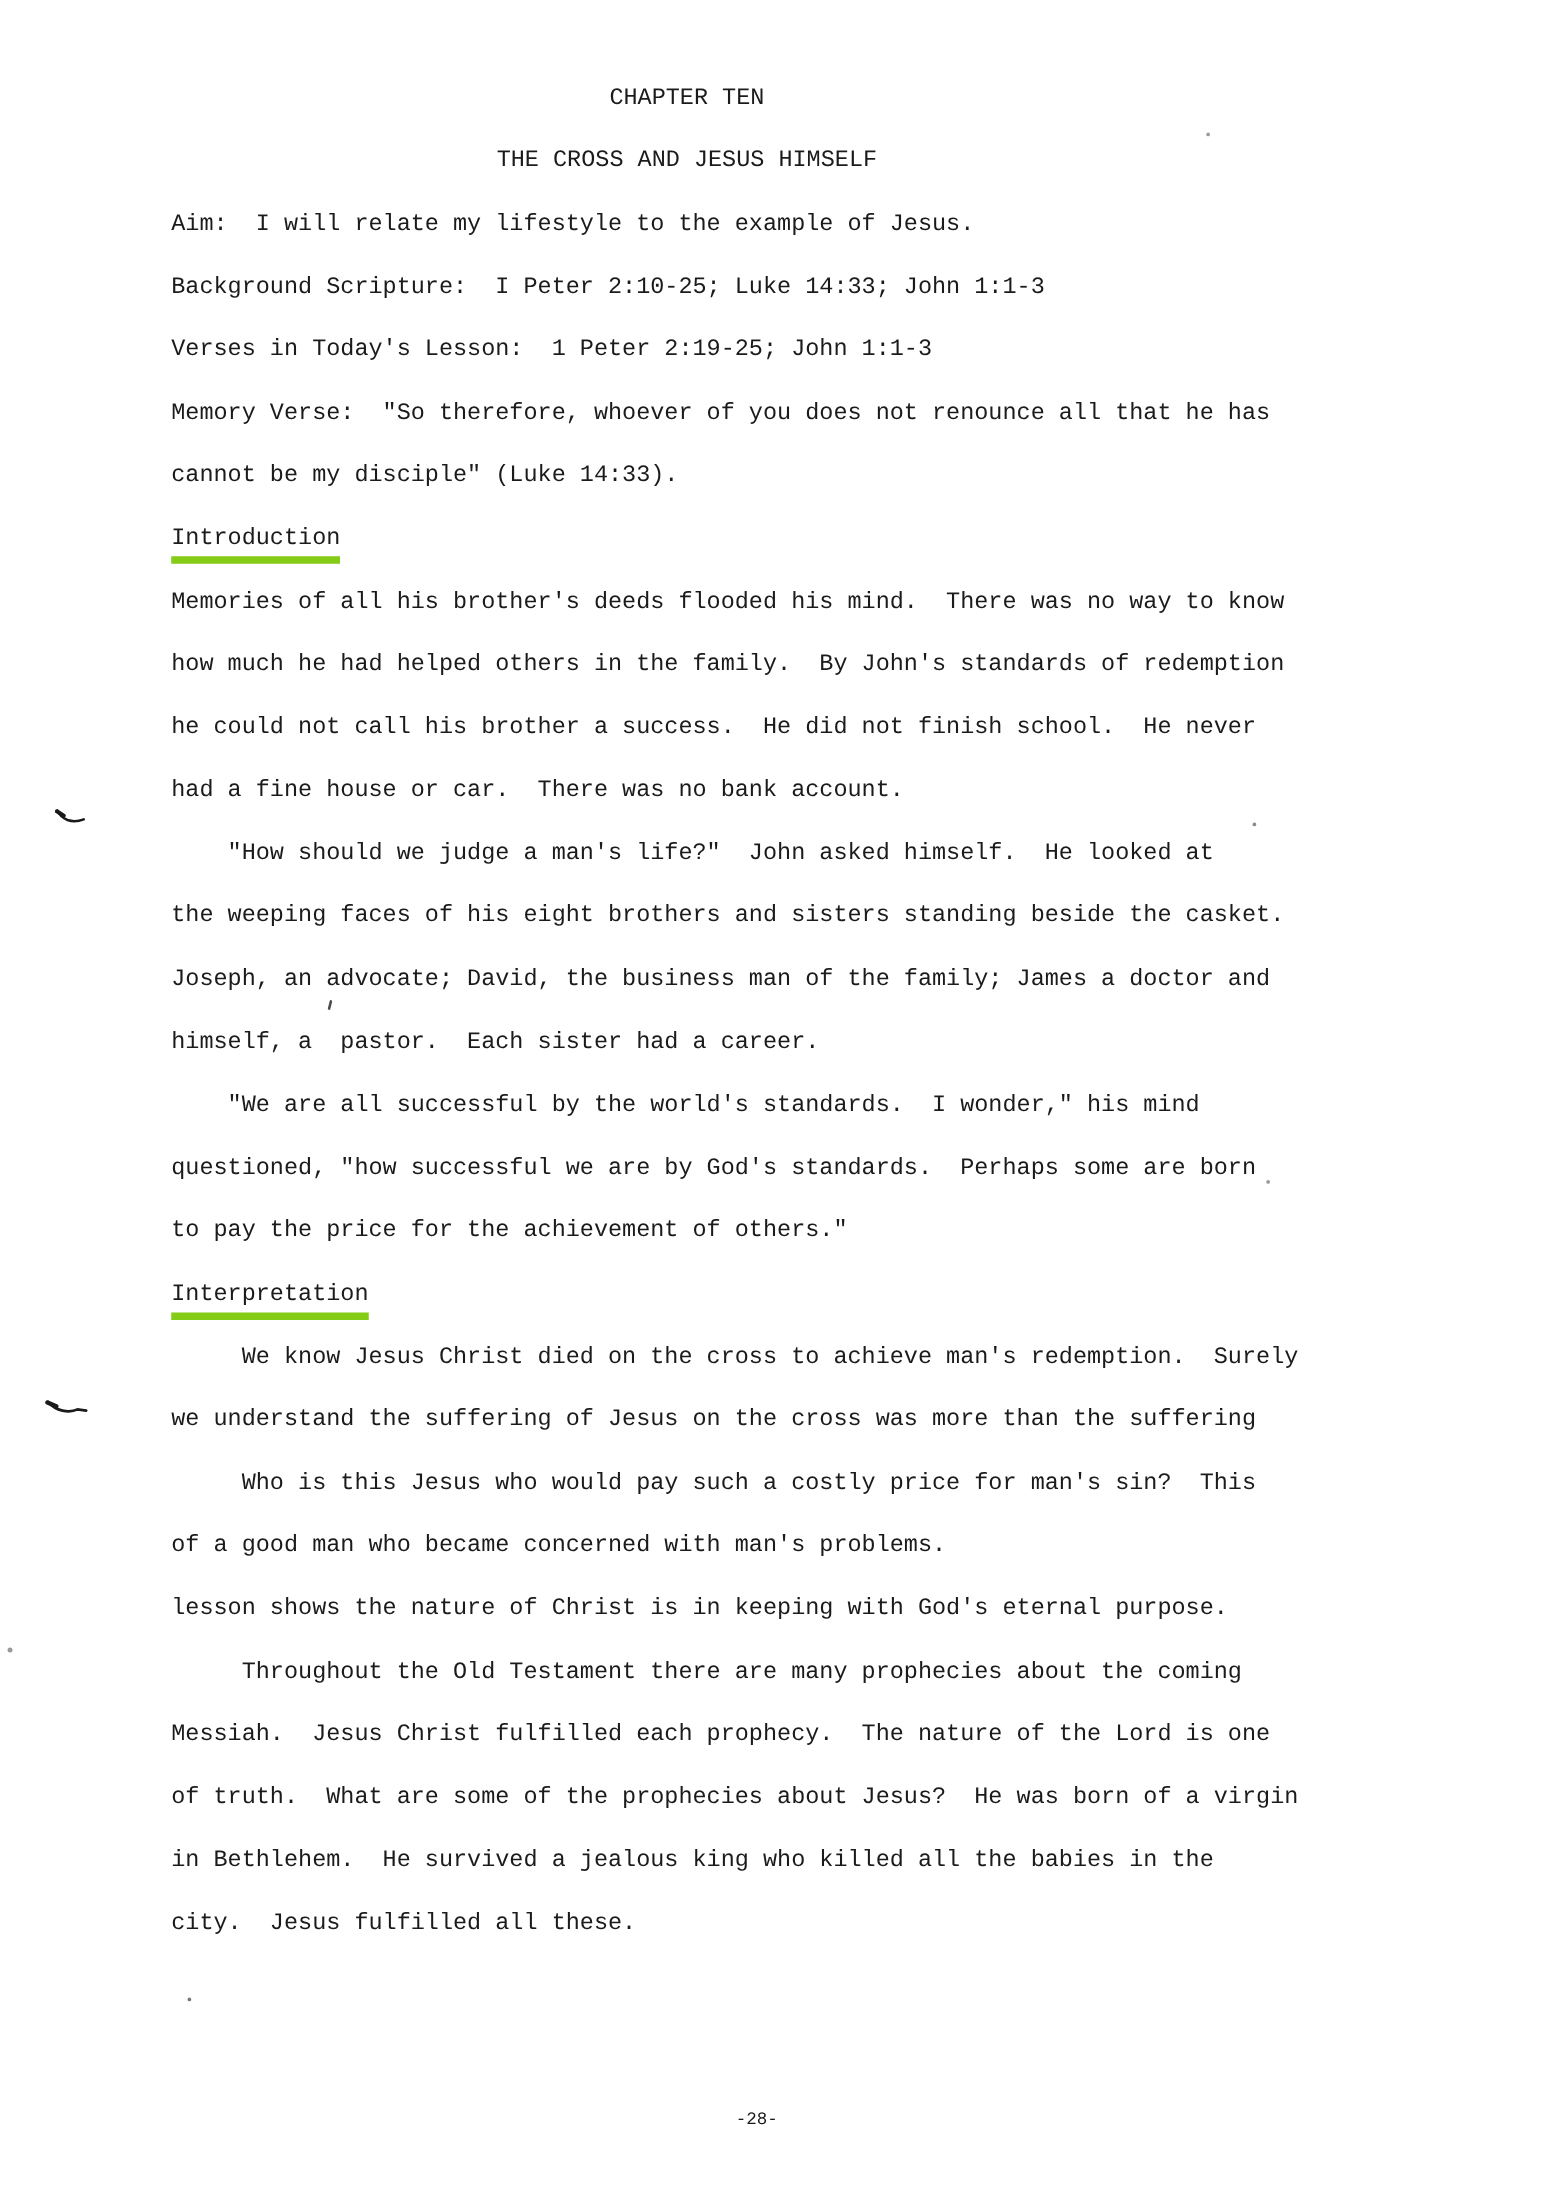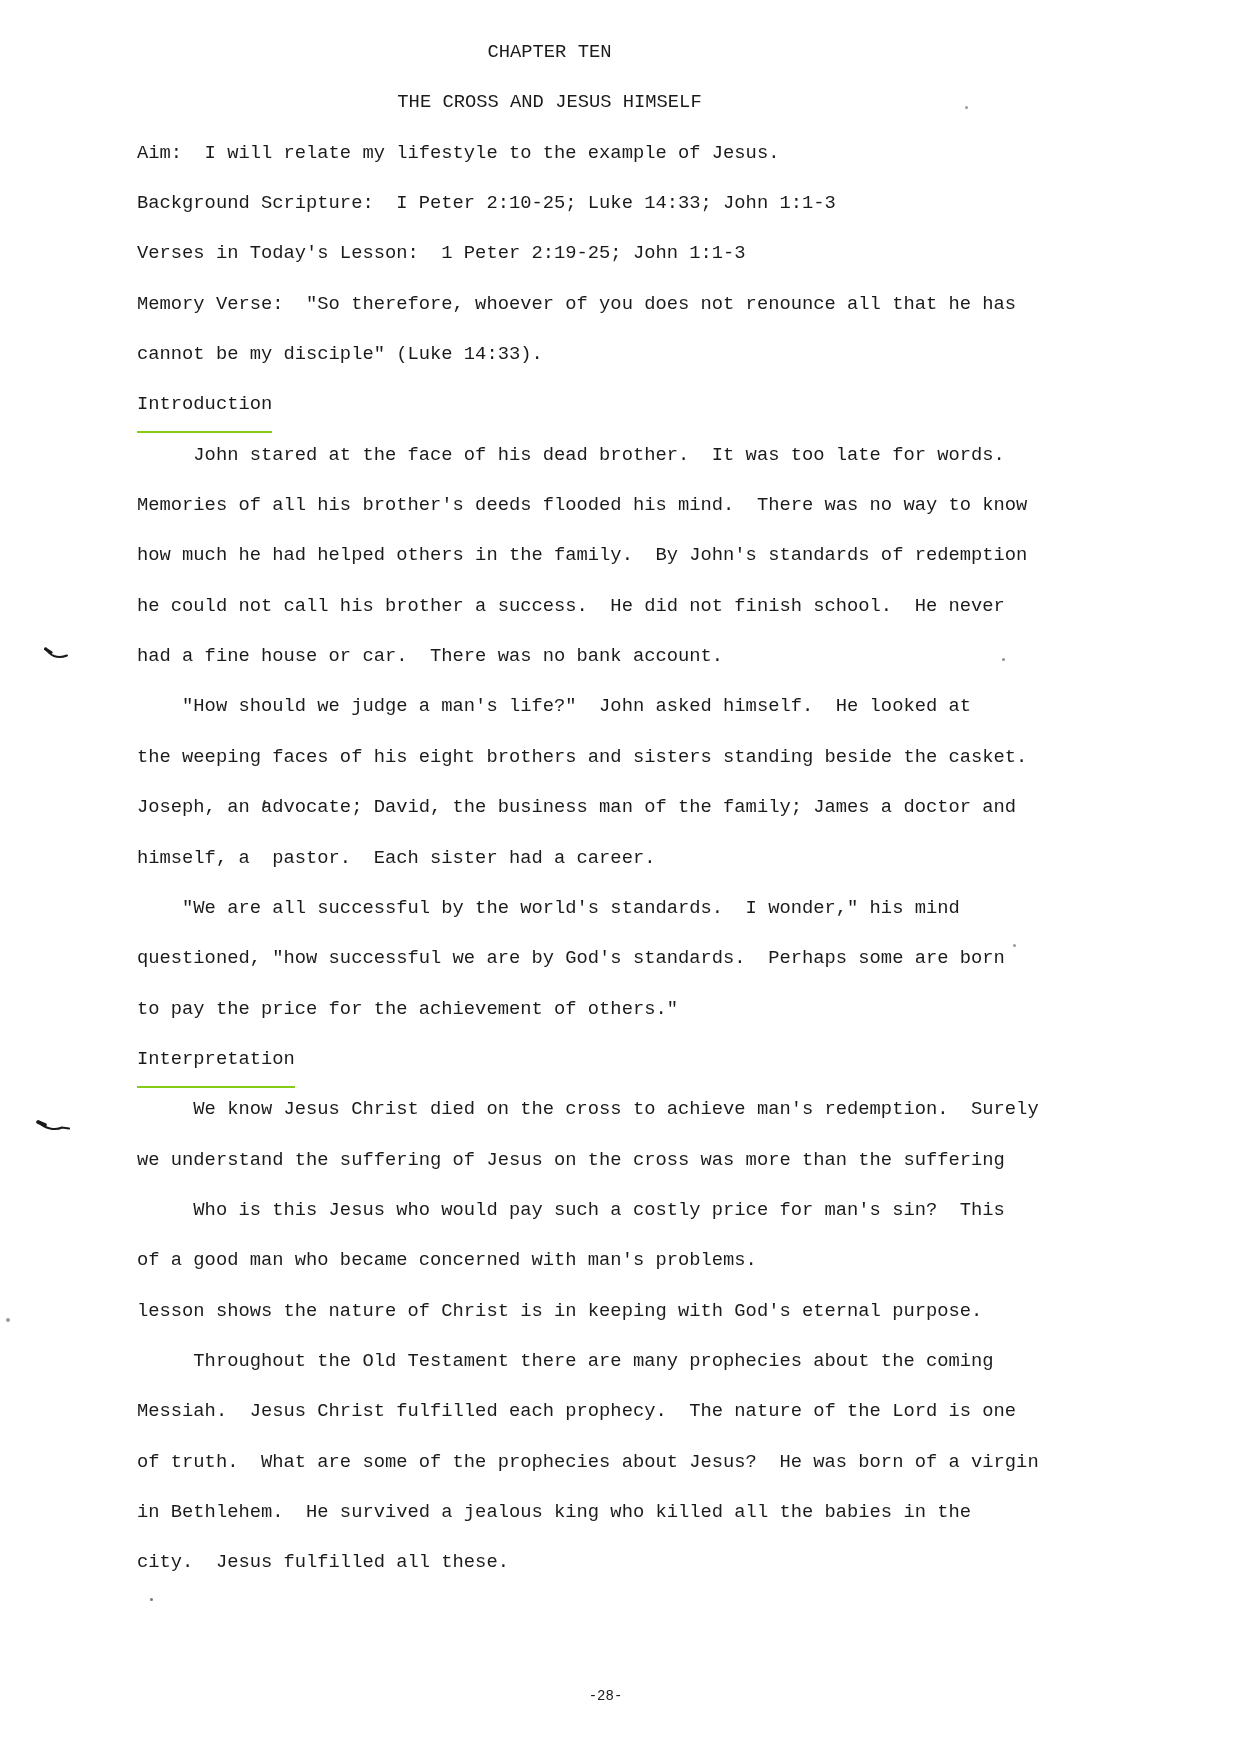--- a/index.html
+++ b/index.html
@@ -12,38 +12,38 @@
     width: 1240px;
     height: 1753px;
     background: #ffffff;
     overflow: hidden;
     font-family: "Liberation Mono", "DejaVu Sans Mono", monospace;
     color: #1b1b1b;
   }
   .typed {
     position: absolute;
     left: 137px;
-    top: 27px;
+    top: 53px;
     width: 905px;
     font-size: 18.8px;
   }
   .line {
     height: 50.35px;
     line-height: 50.35px;
     white-space: pre;
   }
   .center {
     text-align: center;
     transform: translateX(-40px);
   }
   .u {
     display: inline-block;
     line-height: 26px;
-    padding-bottom: 14px;
-    border-bottom: 2px solid #84cc16;
+    padding-bottom: 2px;
+    border-bottom: 6px solid #84cc16;
   }
   .page-number {
     position: absolute;
     left: 137px;
     top: 1671px;
     width: 905px;
     height: 50px;
     line-height: 50px;
     text-align: center;
     transform: translateX(16px);
@@ -86,21 +86,20 @@
     <div class="line center">THE CROSS AND JESUS HIMSELF</div>
 
     <div class="line">Aim:  I will relate my lifestyle to the example of Jesus.</div>
     <div class="line">Background Scripture:  I Peter 2:10-25; Luke 14:33; John 1:1-3</div>
     <div class="line">Verses in Today's Lesson:  1 Peter 2:19-25; John 1:1-3</div>
     <div class="line">Memory Verse:  "So therefore, whoever of you does not renounce all that he has</div>
     <div class="line">cannot be my disciple" (Luke 14:33).</div>
 
 
     <div class="line"><span class="u">Introduction</span></div>
-    <div class="line">     John stared at the face of his dead brother.  It was too late for words.</div>
     <div class="line">Memories of all his brother's deeds flooded his mind.  There was no way to know</div>
     <div class="line">how much he had helped others in the family.  By John's standards of redemption</div>
     <div class="line">he could not call his brother a success.  He did not finish school.  He never</div>
     <div class="line">had a fine house or car.  There was no bank account.</div>
     <div class="line">    "How should we judge a man's life?"  John asked himself.  He looked at</div>
     <div class="line">the weeping faces of his eight brothers and sisters standing beside the casket.</div>
     <div class="line">Joseph, an advocate; David, the business man of the family; James a doctor and</div>
     <div class="line">himself, a  pastor.  Each sister had a career.</div>
     <div class="line">    "We are all successful by the world's standards.  I wonder," his mind</div>
     <div class="line">questioned, "how successful we are by God's standards.  Perhaps some are born</div>

